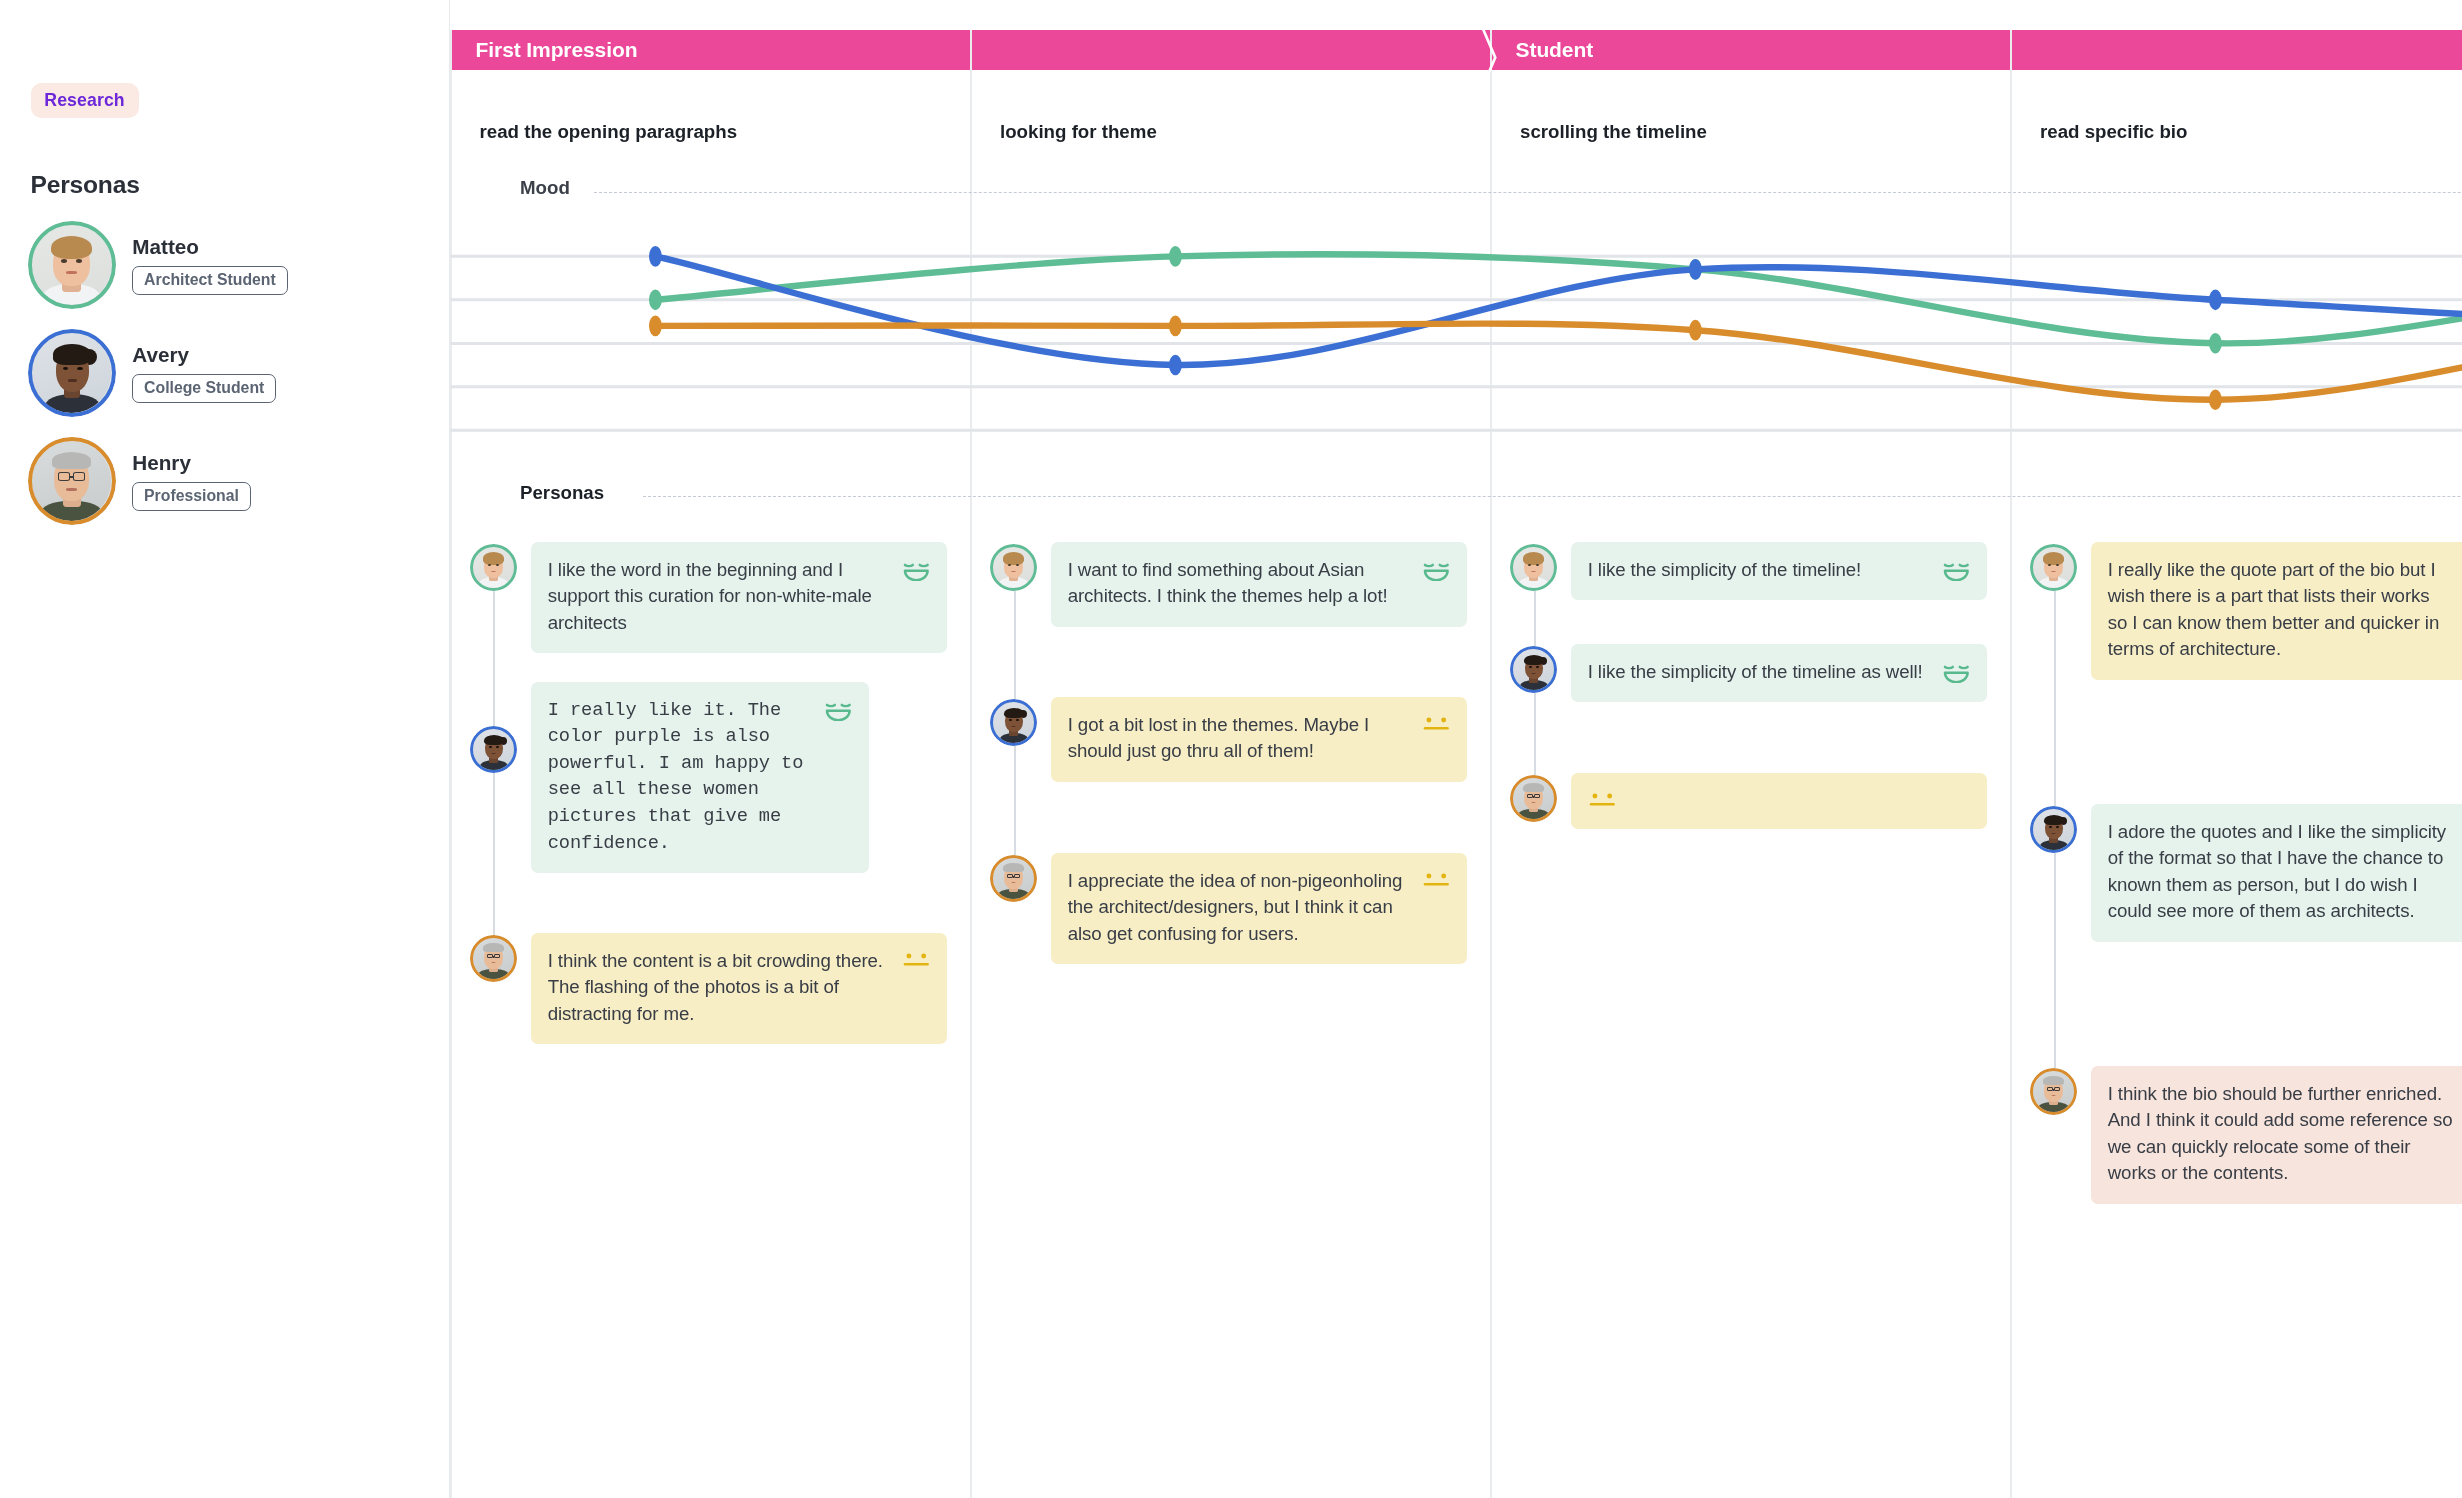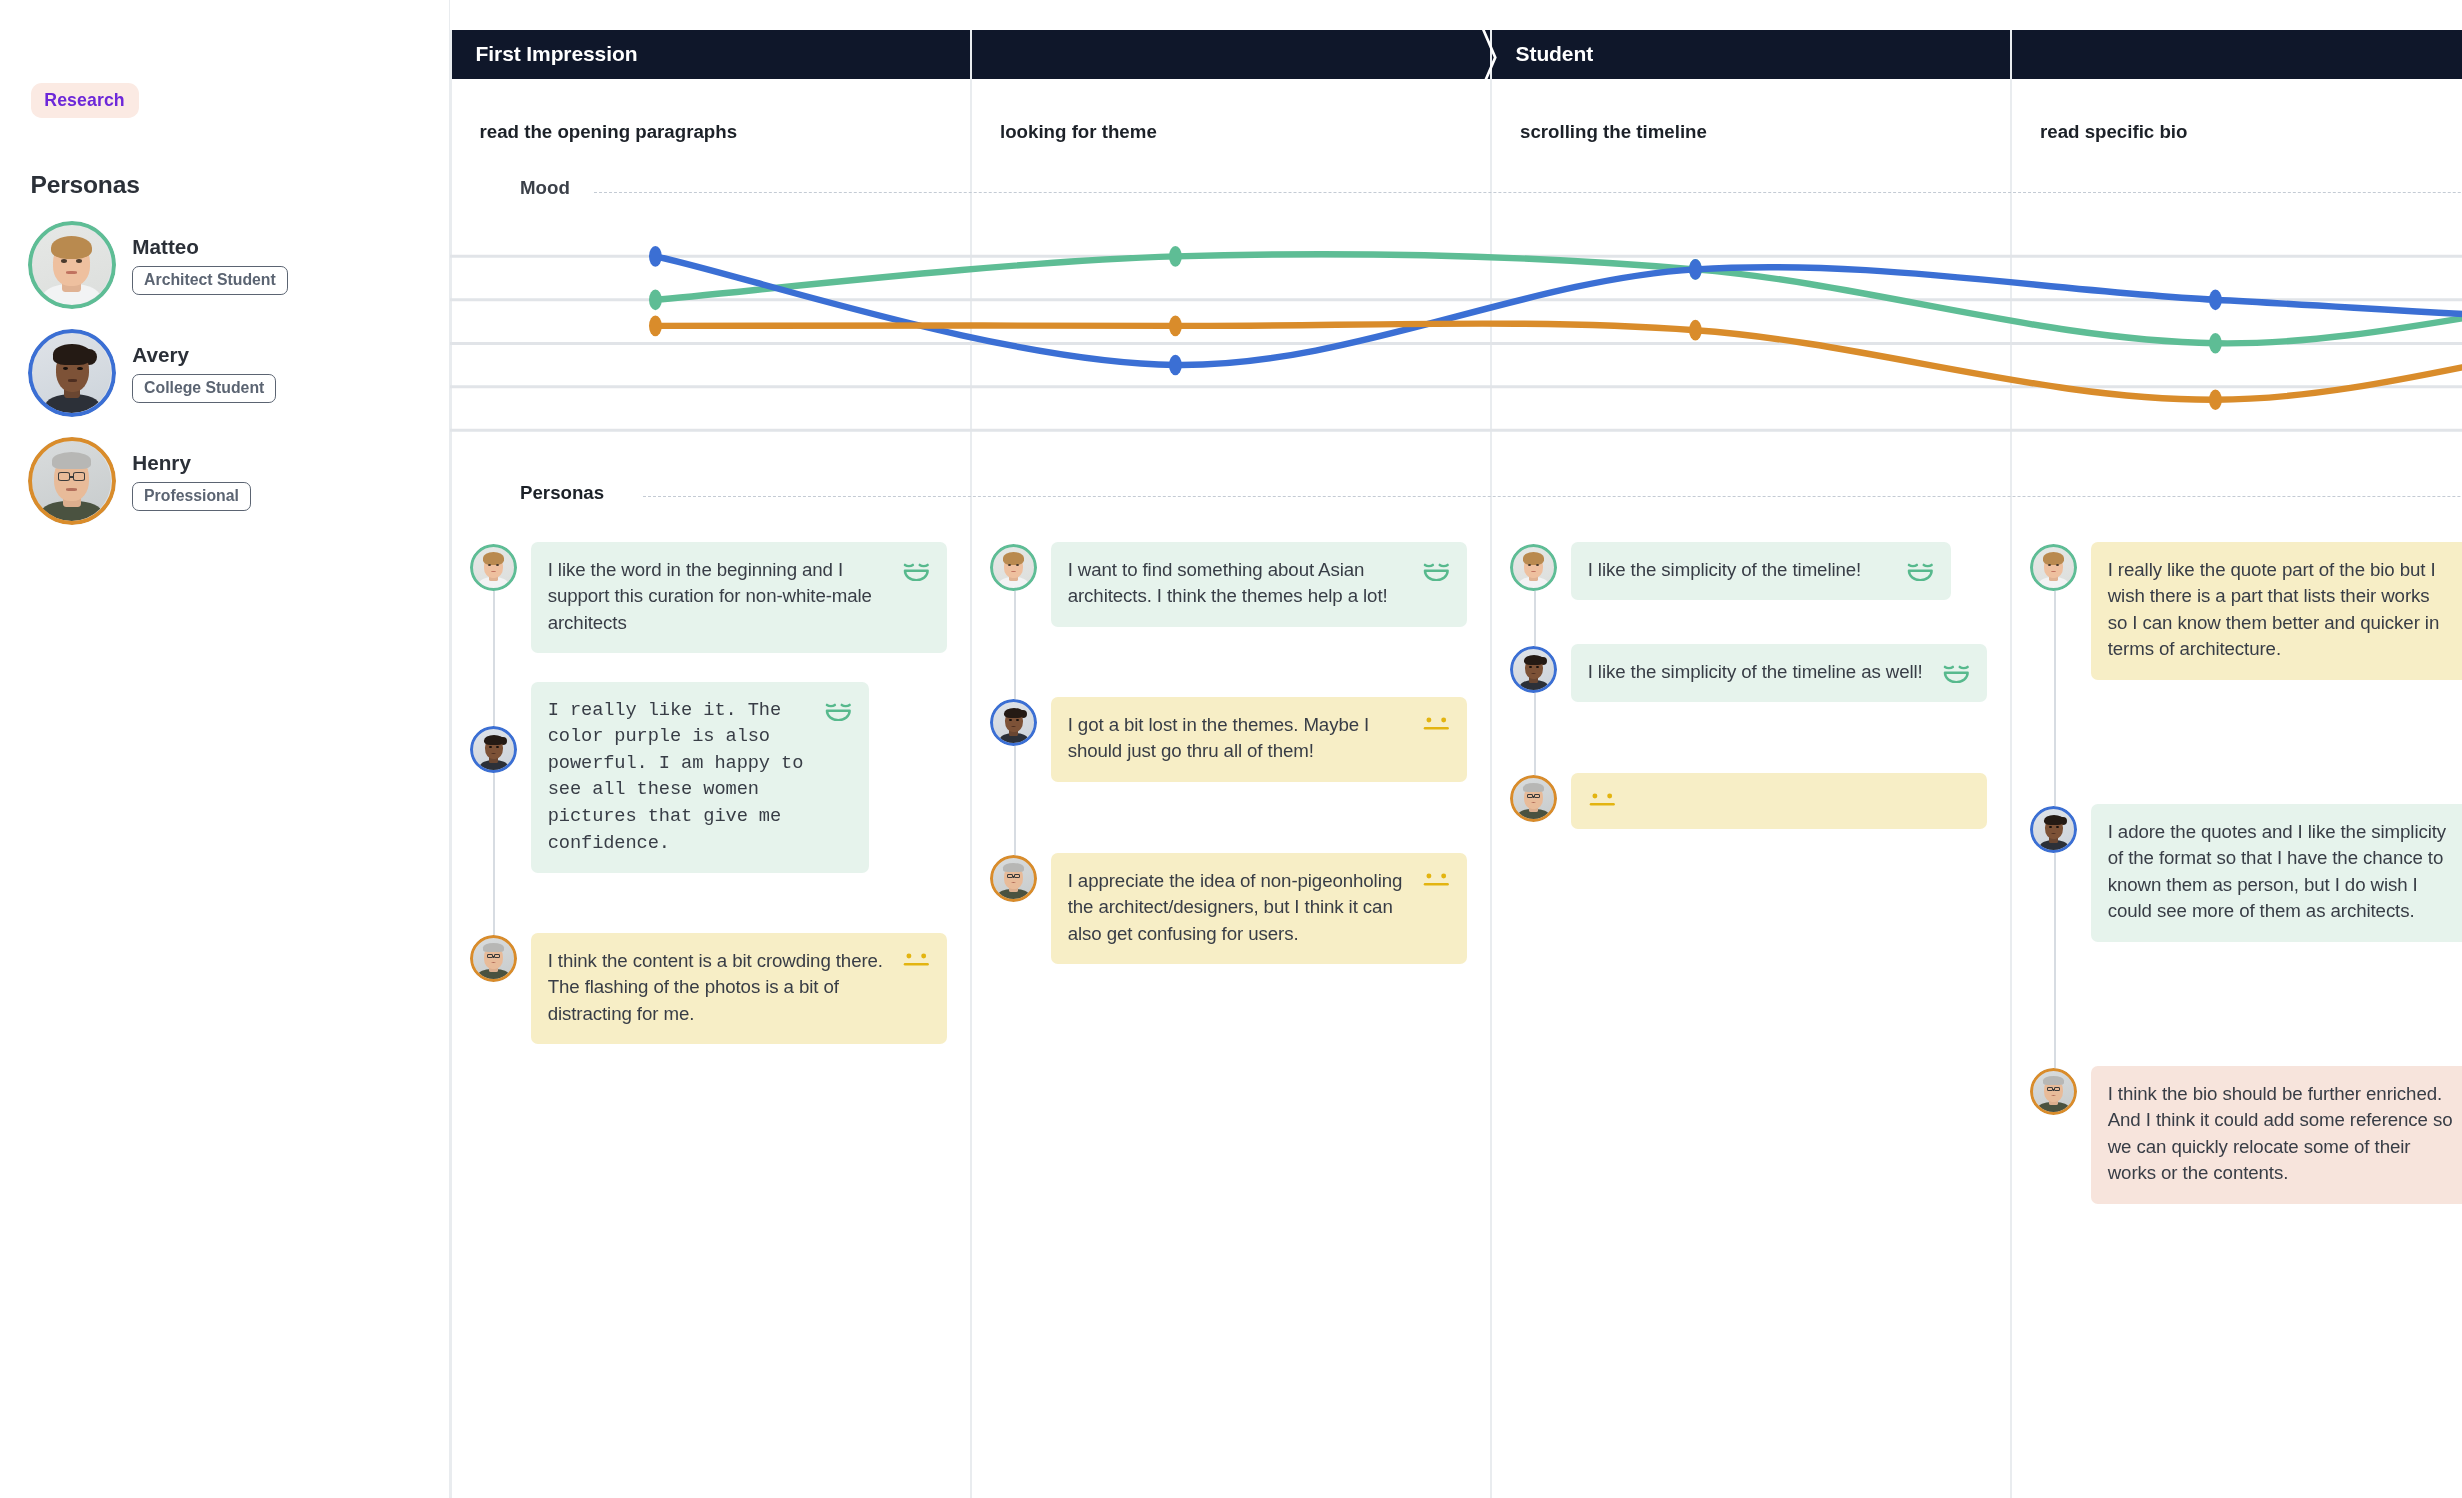--- a/index.html
+++ b/index.html
@@ -98,22 +98,22 @@
   .f-henry .glassR { left:52%; top:39%; width:15%; height:11%; border:1.7px solid #3b3b3b; border-radius:26%; }
   .f-henry .bridge { left:48%; top:44%; width:4%; height:1.5px; background:#3b3b3b; }
   .f-henry .mouth{ left:43%; top:59%; width:14%; height:3%; background:#b4705c; border-radius:40%; }
 
   
   .phase-bar {
     position: absolute; left: 450px; top: 29.5px;
     width: 3120px; height: 55px;
   }
   .phase-seg {
-    position: absolute; top: 0; height: 49px;
-    background: #0f172a;
+    position: absolute; top: 0; height: 40px;
+    background: #ec4899;
     display: flex; align-items: center;
   }
   .phase-seg .label {
     color: #ffffff; font-size: 21px; font-weight: 700;
     margin-left: 25.6px; letter-spacing: -0.1px; white-space: nowrap;
   }
   .phase-notch {
     position: absolute; top: 0; width: 16.7px; height: 55px;
     z-index: 4; pointer-events:none;
   }
@@ -478,21 +478,21 @@
             <div class="neck"></div>
     <div class="head"></div>
             <div class="hair"></div>
     <div class="eyeL"></div>
             <div class="eyeR"></div>
             <div class="mouth"></div>
           </div>
         </div>
                     <div class="ring" style="border-color:#5ebd95"></div>
       </div>
-      <div class="card c-happy" style="left: 1571px; top: 542px; width: 380px;">
+      <div class="card c-happy" style="left: 1571px; top: 542px; width: 416px;">
         <div class="text">I like the simplicity of the timeline!</div>
        <span class="emo">
           <svg width="28.6" height="21.7" viewBox="0 0 58 44">
       <path d="M6 10 A10 6 0 0 0 22 10" fill="none" stroke="#57b98d" stroke-width="5" stroke-linecap="round"></path>
       <path d="M36 10 A10 6 0 0 0 52 10" fill="none" stroke="#57b98d" stroke-width="5" stroke-linecap="round"></path>
       <path d="M6 22 L52 22 A23 19 0 0 1 6 22 Z" fill="none" stroke="#57b98d" stroke-width="5" stroke-linejoin="round"></path>
     </svg>
         </span>
       </div>
       <div class="entry-avatar" style="left: 1510px; top: 646px;">

